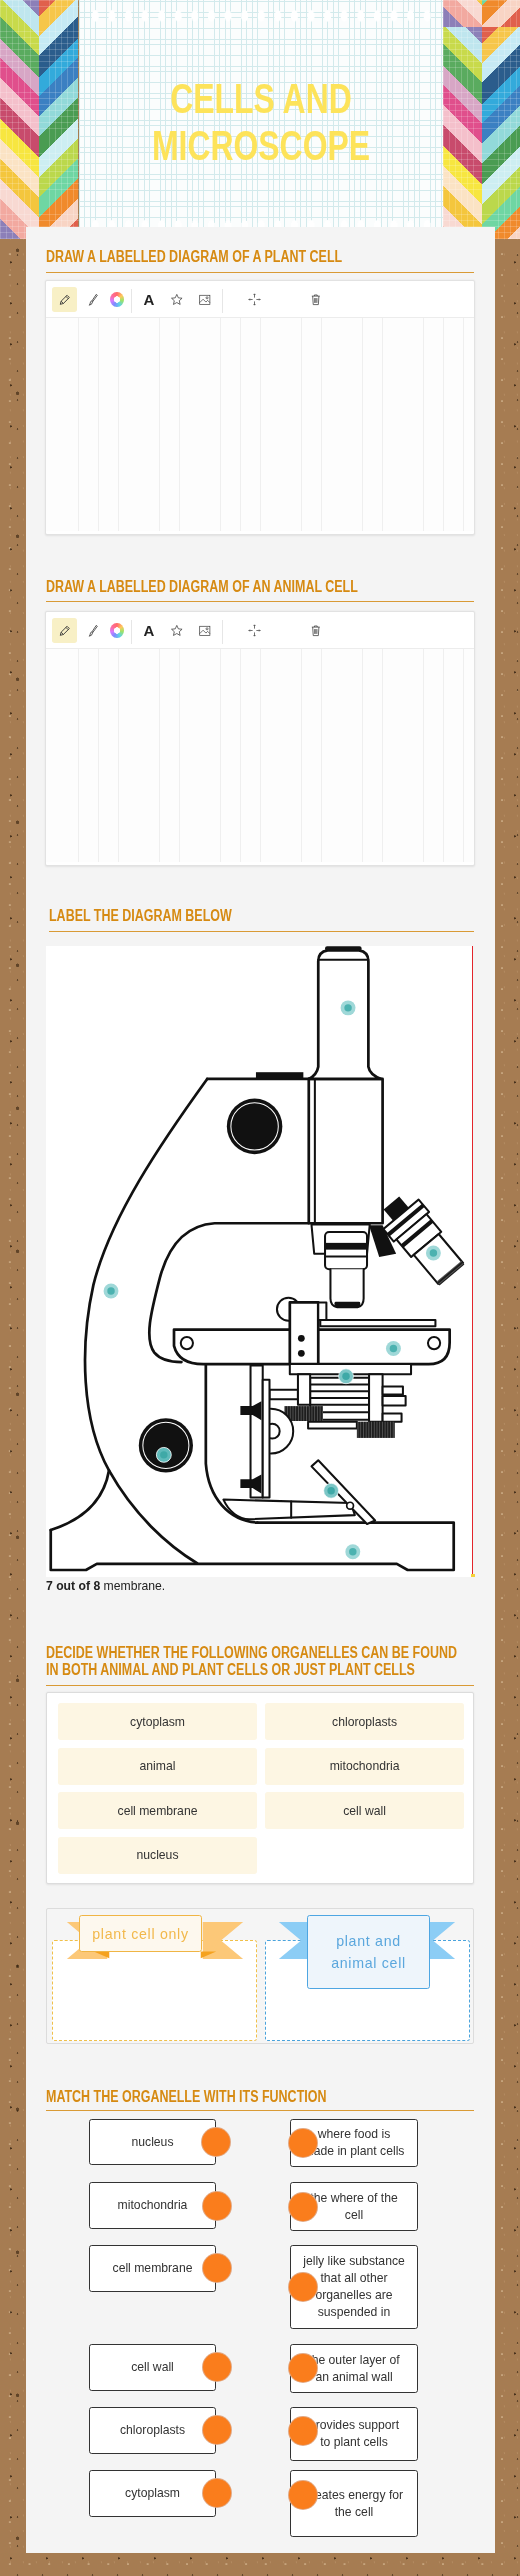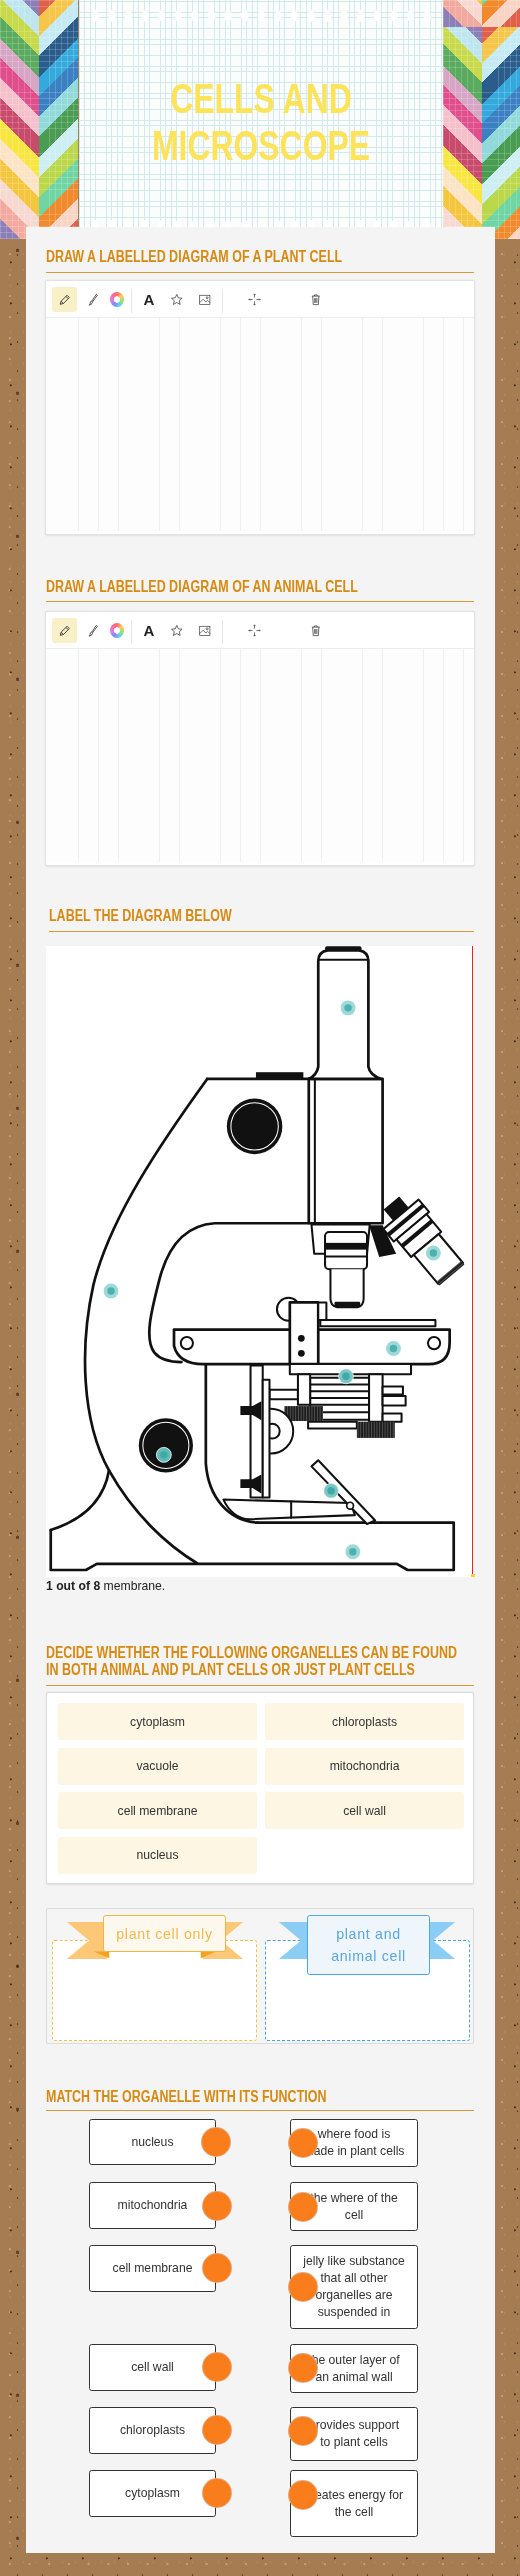--- a/index.html
+++ b/index.html
@@ -131,22 +131,22 @@
   .bin { position: absolute; top: 31px; width: 205px; height: 101px; background: #fff; border-radius: 2.7px; }
   .bin.orange { left: 4.7px; border: 1.4px dashed #f0c04a; }
   .bin.blue { left: 218px; border: 1.4px dashed #4aa3dc; }
   .ribbon { position: absolute; top: 13px; width: 178px; height: 37px; }
   .bin-label {
     position: absolute; top: 6.1px; width: 123px;
     font-family: "Liberation Sans", sans-serif; font-size: 14.2px; line-height: 22px;
     letter-spacing: 0.7px; text-align: center; border-radius: 2.7px;
     display: flex; align-items: center; justify-content: center; padding: 0 10.2px;
   }
-  .bin-label.orange { left: 56px; height: 37px; background: #fdf8ee; border: 1.4px solid #f0b545; color: #f2b84b; }
-  .bin-label.blue { left: 260px; height: 60px; background: #eef5fb; border: 1.4px solid #4ea6e2; color: #5ba7dd; }
+  .bin-label.orange { left: 32px; height: 37px; background: #fdf8ee; border: 1.4px solid #f0b545; color: #f2b84b; }
+  .bin-label.blue { left: 260px; height: 74px; background: #eef5fb; border: 1.4px solid #4ea6e2; color: #5ba7dd; }
 
   
   .m-box {
     position: absolute; width: 127px; background: #fff;
     border: 0.7px solid #333; border-radius: 2.7px;
     display: flex; align-items: center; justify-content: center;
     font-size: 12.2px; line-height: 17px; color: #333; text-align: center;
   }
   .m-box.left { left: 89px; }
   .m-box.right { left: 290px; width: 128px; }
@@ -403,30 +403,30 @@
         <circle cx="421" cy="804" r="5.5" fill="#3fa9a7"></circle>
       </g>
     <g>
         <circle cx="453" cy="894" r="11" fill="#9fd8d8"></circle>
         <circle cx="453" cy="894" r="5.5" fill="#4cb2b0"></circle>
       </g>
   </svg>
 </div>
 <div class="red-edge"></div>
 <div class="resize-handle"></div>
-<div class="progress"><b>1 out of 8</b><span> membrane.</span></div>
+<div class="progress"><b>7 out of 8</b><span> membrane.</span></div>
 
 <div class="sec-heading" style="top:1645px;">DECIDE WHETHER THE FOLLOWING ORGANELLES CAN BE FOUND</div>
 <div class="sec-heading" style="top:1662px;">IN BOTH ANIMAL AND PLANT CELLS OR JUST PLANT CELLS</div>
 <div class="sec-rule" style="top:1685px;"></div>
 
 <div class="sort-card">
   <div class="sort-item">cytoplasm</div>
   <div class="sort-item">chloroplasts</div>
-  <div class="sort-item">vacuole</div>
+  <div class="sort-item">animal</div>
   <div class="sort-item">mitochondria</div>
   <div class="sort-item">cell membrane</div>
   <div class="sort-item">cell wall</div>
   <div class="sort-item">nucleus</div>
 </div>
 
 <div class="bins-card">
   <div class="bin orange"></div>
   <div class="bin blue"></div>
   <svg class="ribbon" style="left:19px;" viewBox="0 0 262 55">

